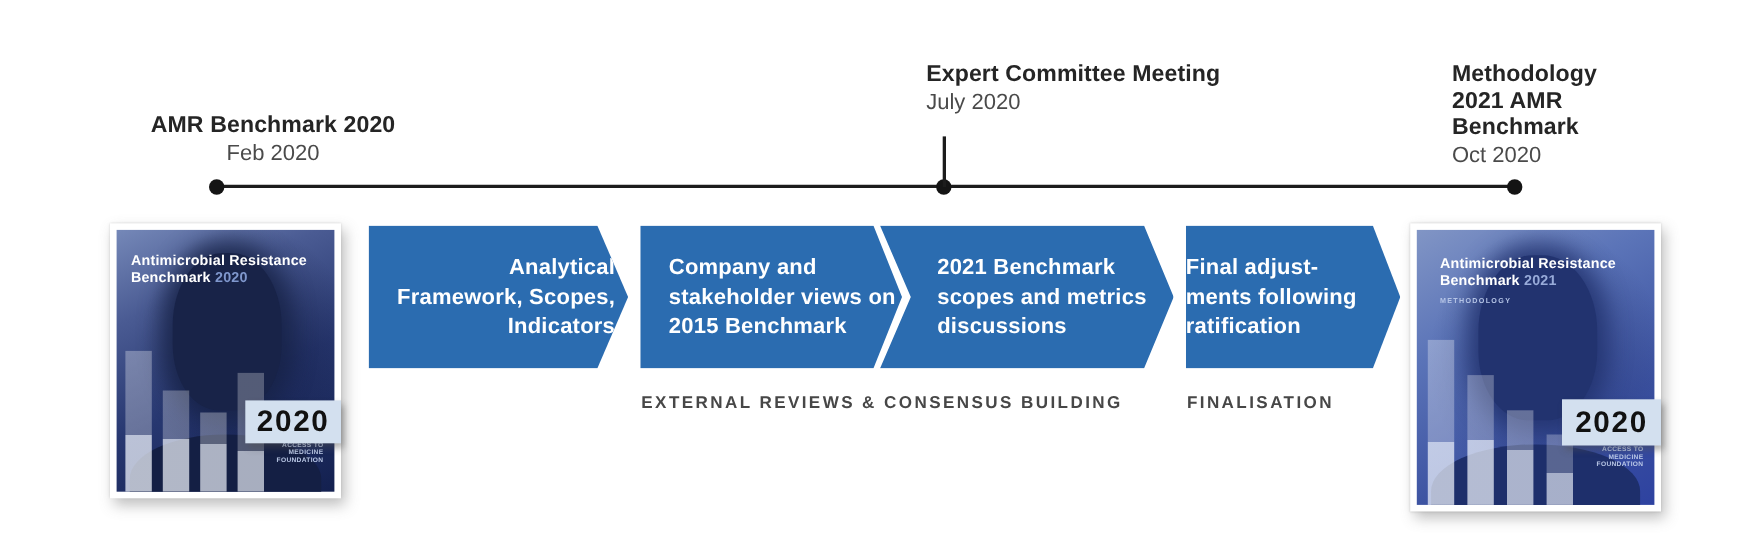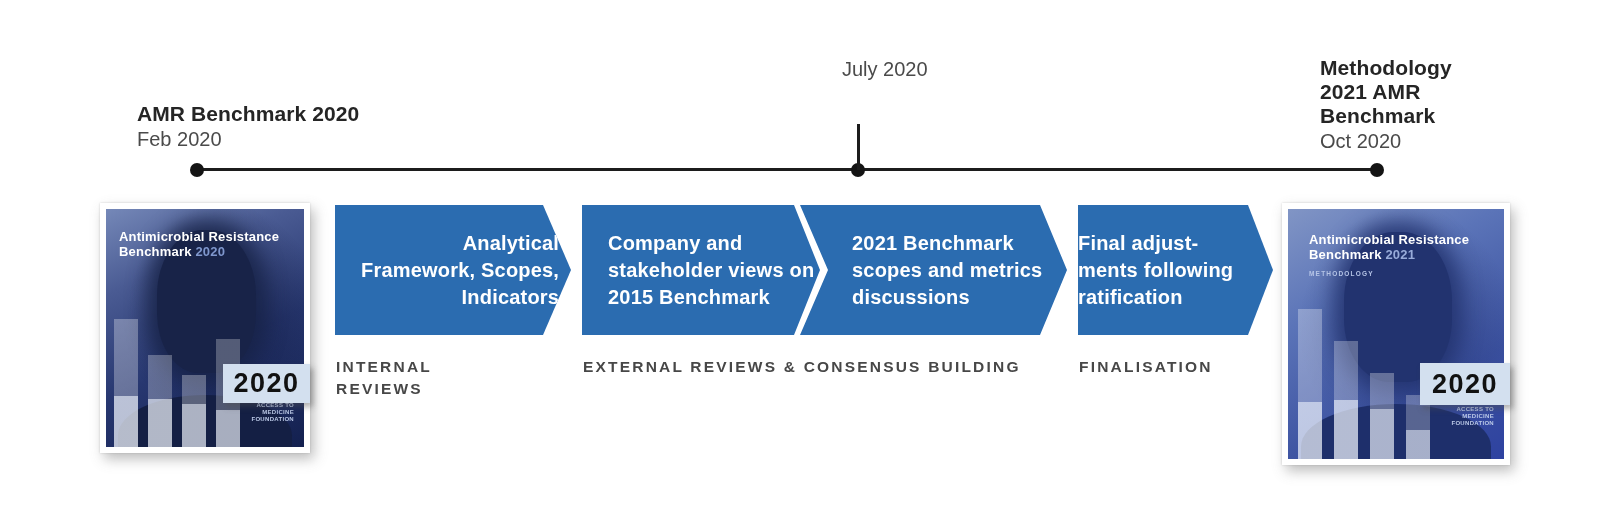--- a/index.html
+++ b/index.html
@@ -34,21 +34,21 @@
 
   .milestone { position: absolute; }
   .milestone .ms-title {
     font-size: 21px; font-weight: 700; color: #252525;
     line-height: 24px; white-space: pre-line; letter-spacing: 0.1px;
   }
   .milestone .ms-date {
     font-size: 20px; font-weight: 400; color: #4a4a4a;
     line-height: 24px; margin-top: 1px;
   }
-  .ms1 { left: 137px; top: 102px; }
+  .ms1 { left: 137px; top: 102px; text-align: center; }
   .ms2 { left: 842px; top: 56px; }
   .ms3 { left: 1320px; top: 56px; width: 150px; }
 
   
   .arrow {
     position: absolute; top: 205px; height: 130px;
     background: #2b6cb0;
     display: flex; align-items: center;
   }
   .arrow .arrow-label {
@@ -160,20 +160,21 @@
   <div class="tl-dot d1"></div>
   <div class="tl-dot d2"></div>
   <div class="tl-dot d3"></div>
   <div class="tl-tick"></div>
 
   <div class="milestone ms1">
     <div class="ms-title">AMR Benchmark 2020</div>
     <div class="ms-date">Feb 2020</div>
   </div>
   <div class="milestone ms2">
+    <div class="ms-title">Expert Committee Meeting</div>
     <div class="ms-date">July 2020</div>
   </div>
   <div class="milestone ms3">
     <div class="ms-title">Methodology
 2021 AMR
 Benchmark</div>
     <div class="ms-date">Oct 2020</div>
   </div>
 
   <div class="arrow a1">
@@ -190,22 +191,20 @@
     <div class="arrow-label">2021 Benchmark
 scopes and metrics
 discussions</div>
   </div>
   <div class="arrow a4">
     <div class="arrow-label">Final adjust-
 ments following
 ratification</div>
   </div>
 
-  <div class="stage-caption c1">INTERNAL
-REVIEWS</div>
   <div class="stage-caption c2">EXTERNAL REVIEWS &amp; CONSENSUS BUILDING</div>
   <div class="stage-caption c3">FINALISATION</div>
 
   <div class="cover cover-left">
     <div class="cover-photo">
       <div class="head"></div>
       <div class="shoulders"></div>
       <div class="bar b1"></div>
       <div class="bar b2"></div>
       <div class="bar b3"></div>

